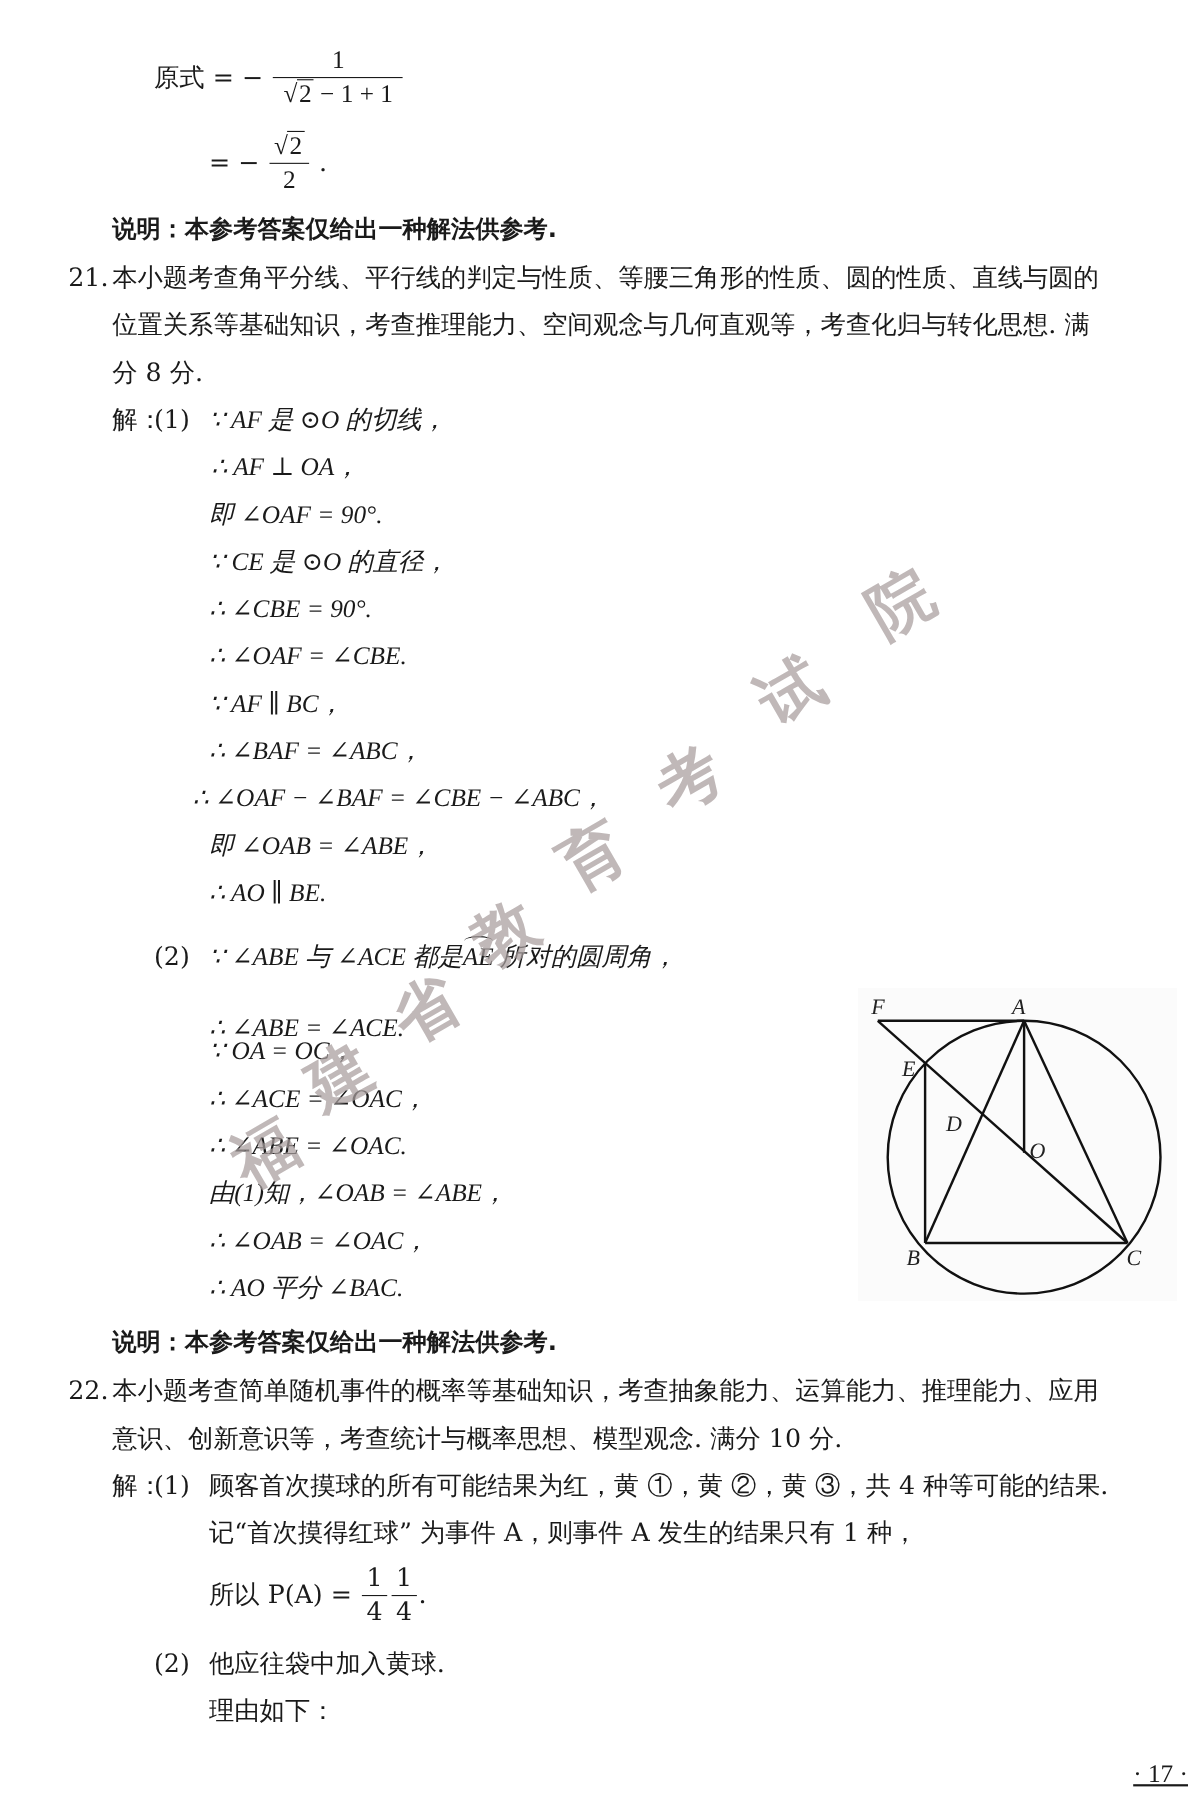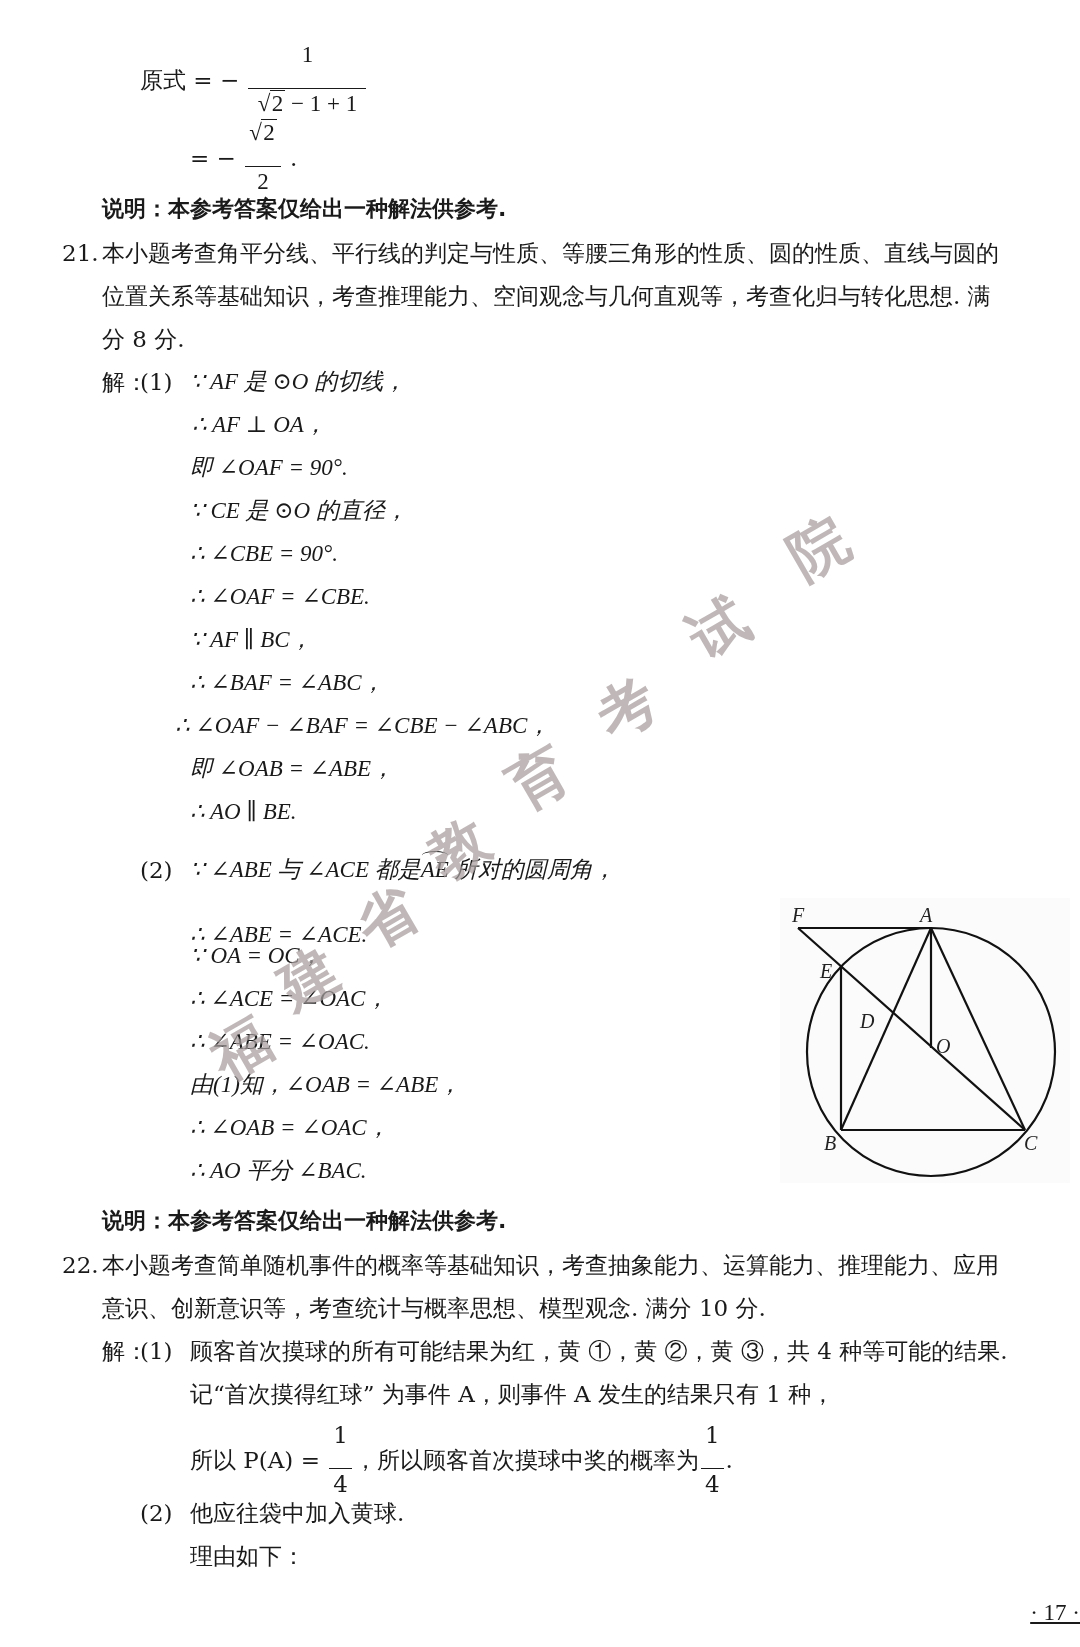--- a/index.html
+++ b/index.html
@@ -16,21 +16,21 @@
   .note {
     font-family: "DejaVu Sans", "Liberation Sans", sans-serif;
     font-weight: bold; font-size: 22px;
   }
   .math { font-family: "Liberation Serif", "DejaVu Serif", serif; font-style: italic; }
   .frac {
     display: inline-block; vertical-align: middle; text-align: center;
     margin: 0 2px;
   }
   .frac .num { display: block; padding: 0 4px; line-height: 30px; }
-  .frac .den { display: block; border-top: 1.3px solid #1a1a1a; padding: 0 4px; line-height: 30px; margin-top: 18px; }
+  .frac .den { display: block; border-top: 1.3px solid #1a1a1a; padding: 0 4px; line-height: 30px; }
   .big-frac .num, .big-frac .den { font-family: "Liberation Serif", serif; font-size: 23px; }
   .sqrt { position: relative; padding-left: 12px; }
   .sqrt::before { content: "√"; position: absolute; left: 0; top: -2px; font-style: normal; }
   .sqrt-inner { border-top: 1.3px solid #1a1a1a; padding: 0 2px; }
   .arc { position: relative; }
   .arc::before {
     content: ""; position: absolute; left: 1px; right: 1px; top: -6px; height: 8px;
     border-top: 1.6px solid #1a1a1a; border-radius: 50% 50% 0 0;
   }
   .watermark {
@@ -125,21 +125,21 @@
 
 <div class="line" style="left:102px; top:1336px;">解：</div>
 <div class="line" style="left:140px; top:1336px;">(1)</div>
 <div class="line" style="left:190px; top:1336px;">顾客首次摸球的所有可能结果为红，黄 ①，黄 ②，黄 ③，共 4 种等可能的结果.</div>
 <div class="line" style="left:190px; top:1379px;">记“首次摸得红球” 为事件 A，则事件 A 发生的结果只有 1 种，</div>
 <div class="line" style="left:190px; top:1420px; height:64px;">
   <span style="vertical-align:middle;">所以 P(A) = </span>
   <span class="frac">
     <span class="num">1</span>
     <span class="den">4</span>
-  </span><span style="vertical-align:middle;">，所以顾客首次摸球中奖的概率为</span><span class="frac">
+  </span><span class="frac">
     <span class="num">1</span>
     <span class="den">4</span>
   </span><span style="vertical-align:middle;">.</span>
 </div>
 <div class="line" style="left:140px; top:1498px;">(2)</div>
 <div class="line" style="left:190px; top:1498px;">他应往袋中加入黄球.</div>
 <div class="line" style="left:190px; top:1541px;">理由如下：</div>
 
 <div class="watermark" style="left:212px; top:1010px; transform:rotate(-30deg);">福</div>
 <div class="watermark" style="left:280px; top:940px; transform:rotate(-30deg);">建</div>

